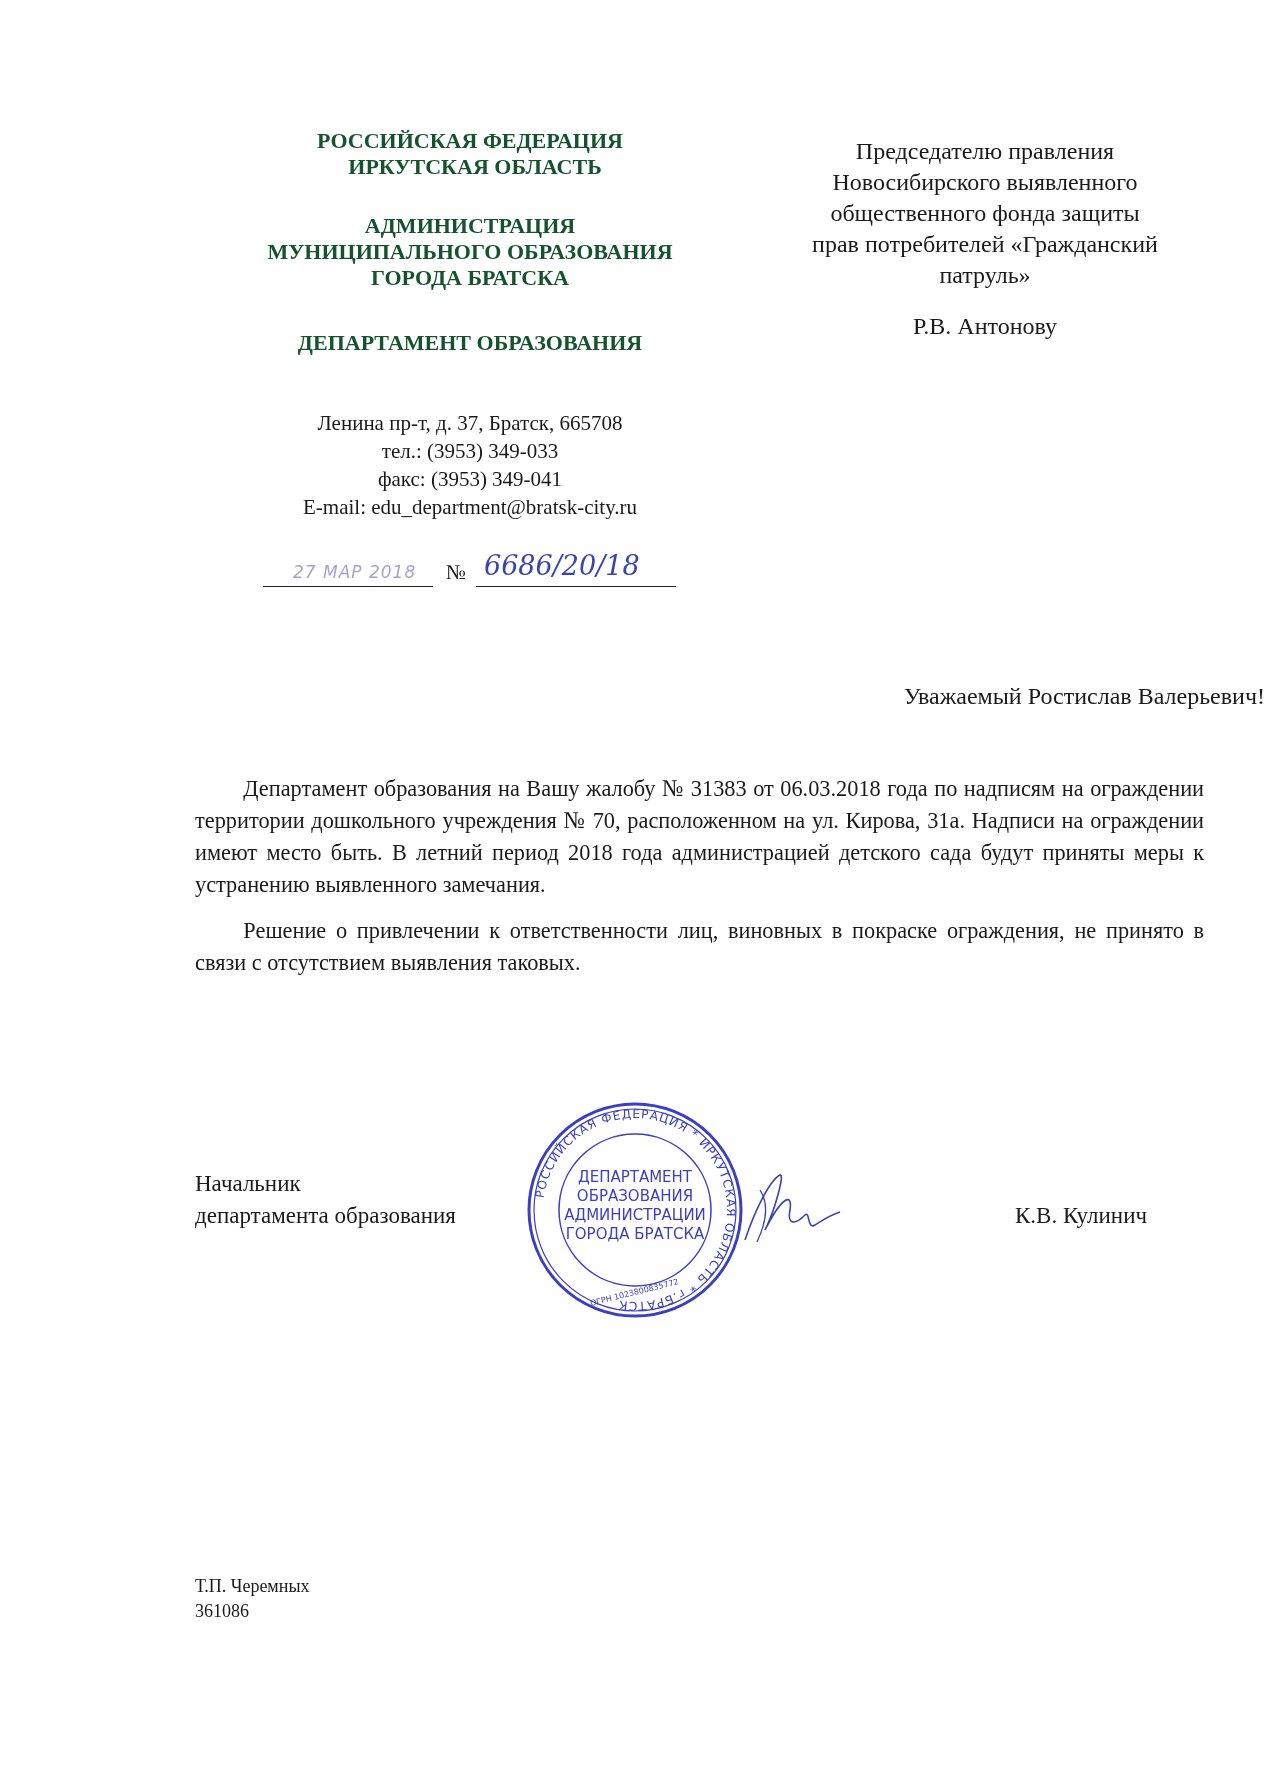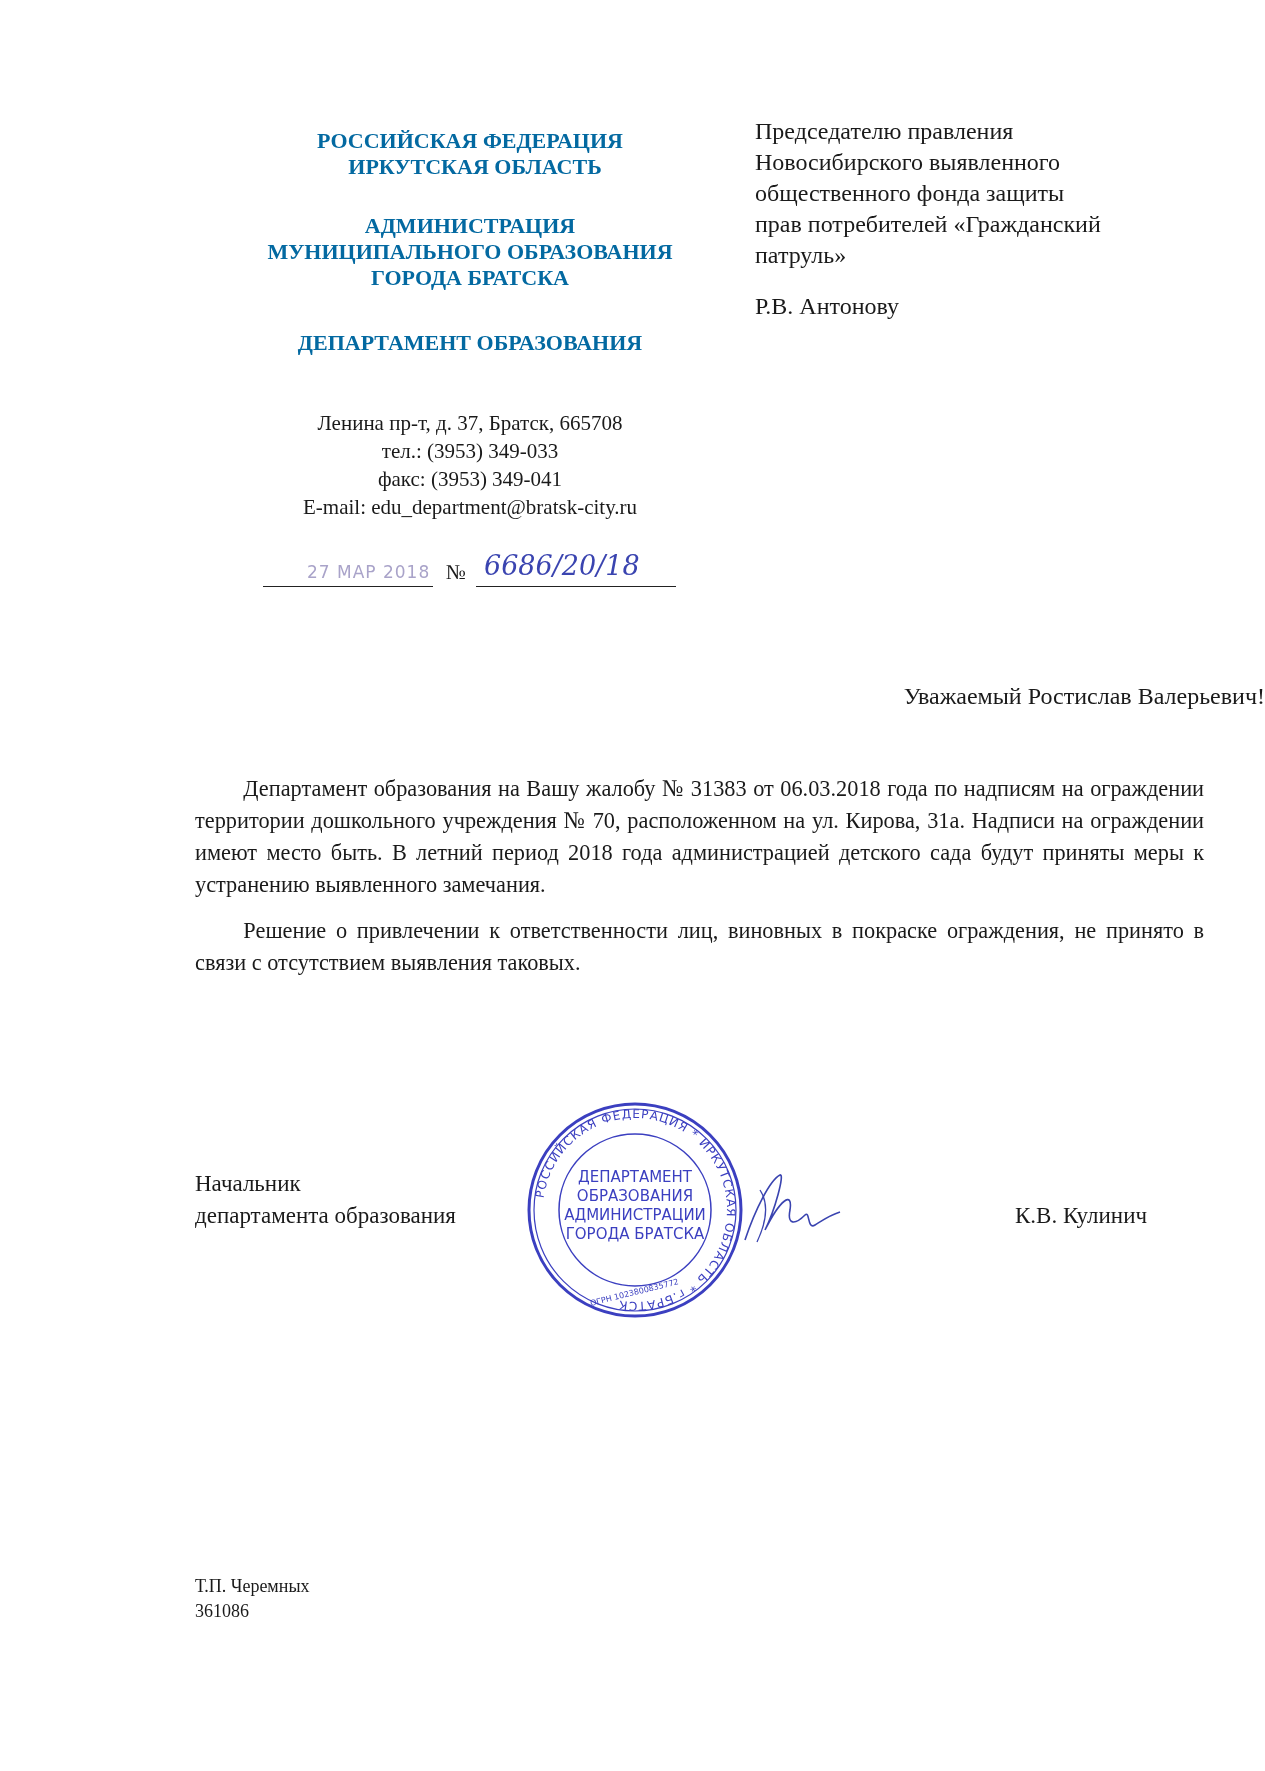--- a/index.html
+++ b/index.html
@@ -1,19 +1,19 @@
 <!DOCTYPE html>
 <html><head>
 <meta charset="utf-8">
 <style>
   html, body { margin: 0; padding: 0; background: #ffffff; }
   body { width: 1265px; height: 1771px; position: relative; overflow: hidden;
          font-family: "Liberation Serif", "DejaVu Serif", serif; color: #1a1a1a; }
   .abs { position: absolute; }
-  .hdr { left: 215px; width: 510px; text-align: center; font-weight: bold; font-size: 22px; line-height: 26px; color: #0369a1; }
+  .hdr { left: 215px; width: 510px; text-align: center; font-weight: bold; font-size: 22px; line-height: 26px; color: #14532d; }
   .hdr div { white-space: nowrap; }
   .addr { left: 235px; width: 470px; text-align: center; font-size: 21px; line-height: 28px; color: #1a1a1a; }
   .addr div { white-space: nowrap; }
   .recip { left: 755px; width: 460px; font-size: 24px; line-height: 31px; color: #1a1a1a; }
   .recip div { white-space: nowrap; }
   .regline { border-bottom: 1.5px solid #222; }
   .stampdate { color: #a9a3c9; font-family: "DejaVu Sans", sans-serif; font-size: 17px; letter-spacing: 1px; }
   .hand { color: #3a44b0; font-style: italic; font-family: "DejaVu Serif", serif; font-size: 27px; }
   .greeting { left: 0; width: 1265px; text-align: right; font-size: 24px; }
   .body { left: 195px; width: 1010px; font-size: 24px; line-height: 32px; text-align: justify;
@@ -36,31 +36,31 @@
 </div>
 <div class="abs hdr" style="top:330px;">ДЕПАРТАМЕНТ ОБРАЗОВАНИЯ</div>
 
 <div class="abs addr" style="top:409px;">
   <div>Ленина пр-т, д. 37, Братск, 665708</div>
   <div>тел.: (3953) 349-033</div>
   <div>факс: (3953) 349-041</div>
   <div>E-mail: edu_department@bratsk-city.ru</div>
 </div>
 
-<div class="abs recip" style="top:116px;">
+<div class="abs recip" style="top:136px;text-align:center;">
   <div>Председателю правления</div>
   <div>Новосибирского выявленного</div>
   <div>общественного фонда защиты</div>
   <div>прав потребителей «Гражданский</div>
   <div>патруль»</div>
   <div style="margin-top:20px;">Р.В. Антонову</div>
 </div>
 
 <div class="abs regline" style="left:263px; top:558px; width:170px; height:28px;">
-  <span class="abs stampdate" style="left:44px; top:4px;">27 МАР 2018</span>
+  <span class="abs stampdate" style="left:30px; top:4px;font-style:italic;">27 МАР 2018</span>
 </div>
 <span class="abs" style="left:446px; top:560px; font-size:21px;">№</span>
 <div class="abs regline" style="left:476px; top:558px; width:200px; height:28px;">
   <span class="abs hand" style="left:8px; top:-8px;">6686/20/18</span>
 </div>
 
 <div class="abs greeting" style="top:683px; left:0; padding-left:80px; box-sizing:border-box;">Уважаемый Ростислав Валерьевич!</div>
 
 <div class="abs body" style="top:772px; width:1085px;">
   <p>Департамент образования на Вашу жалобу № 31383 от 06.03.2018 года по надписям на ограждении территории дошкольного учреждения № 70, расположенном на ул. Кирова, 31а. Надписи на ограждении имеют место быть. В летний период 2018 года администрацией детского сада будут приняты меры к устранению выявленного замечания.</p>

